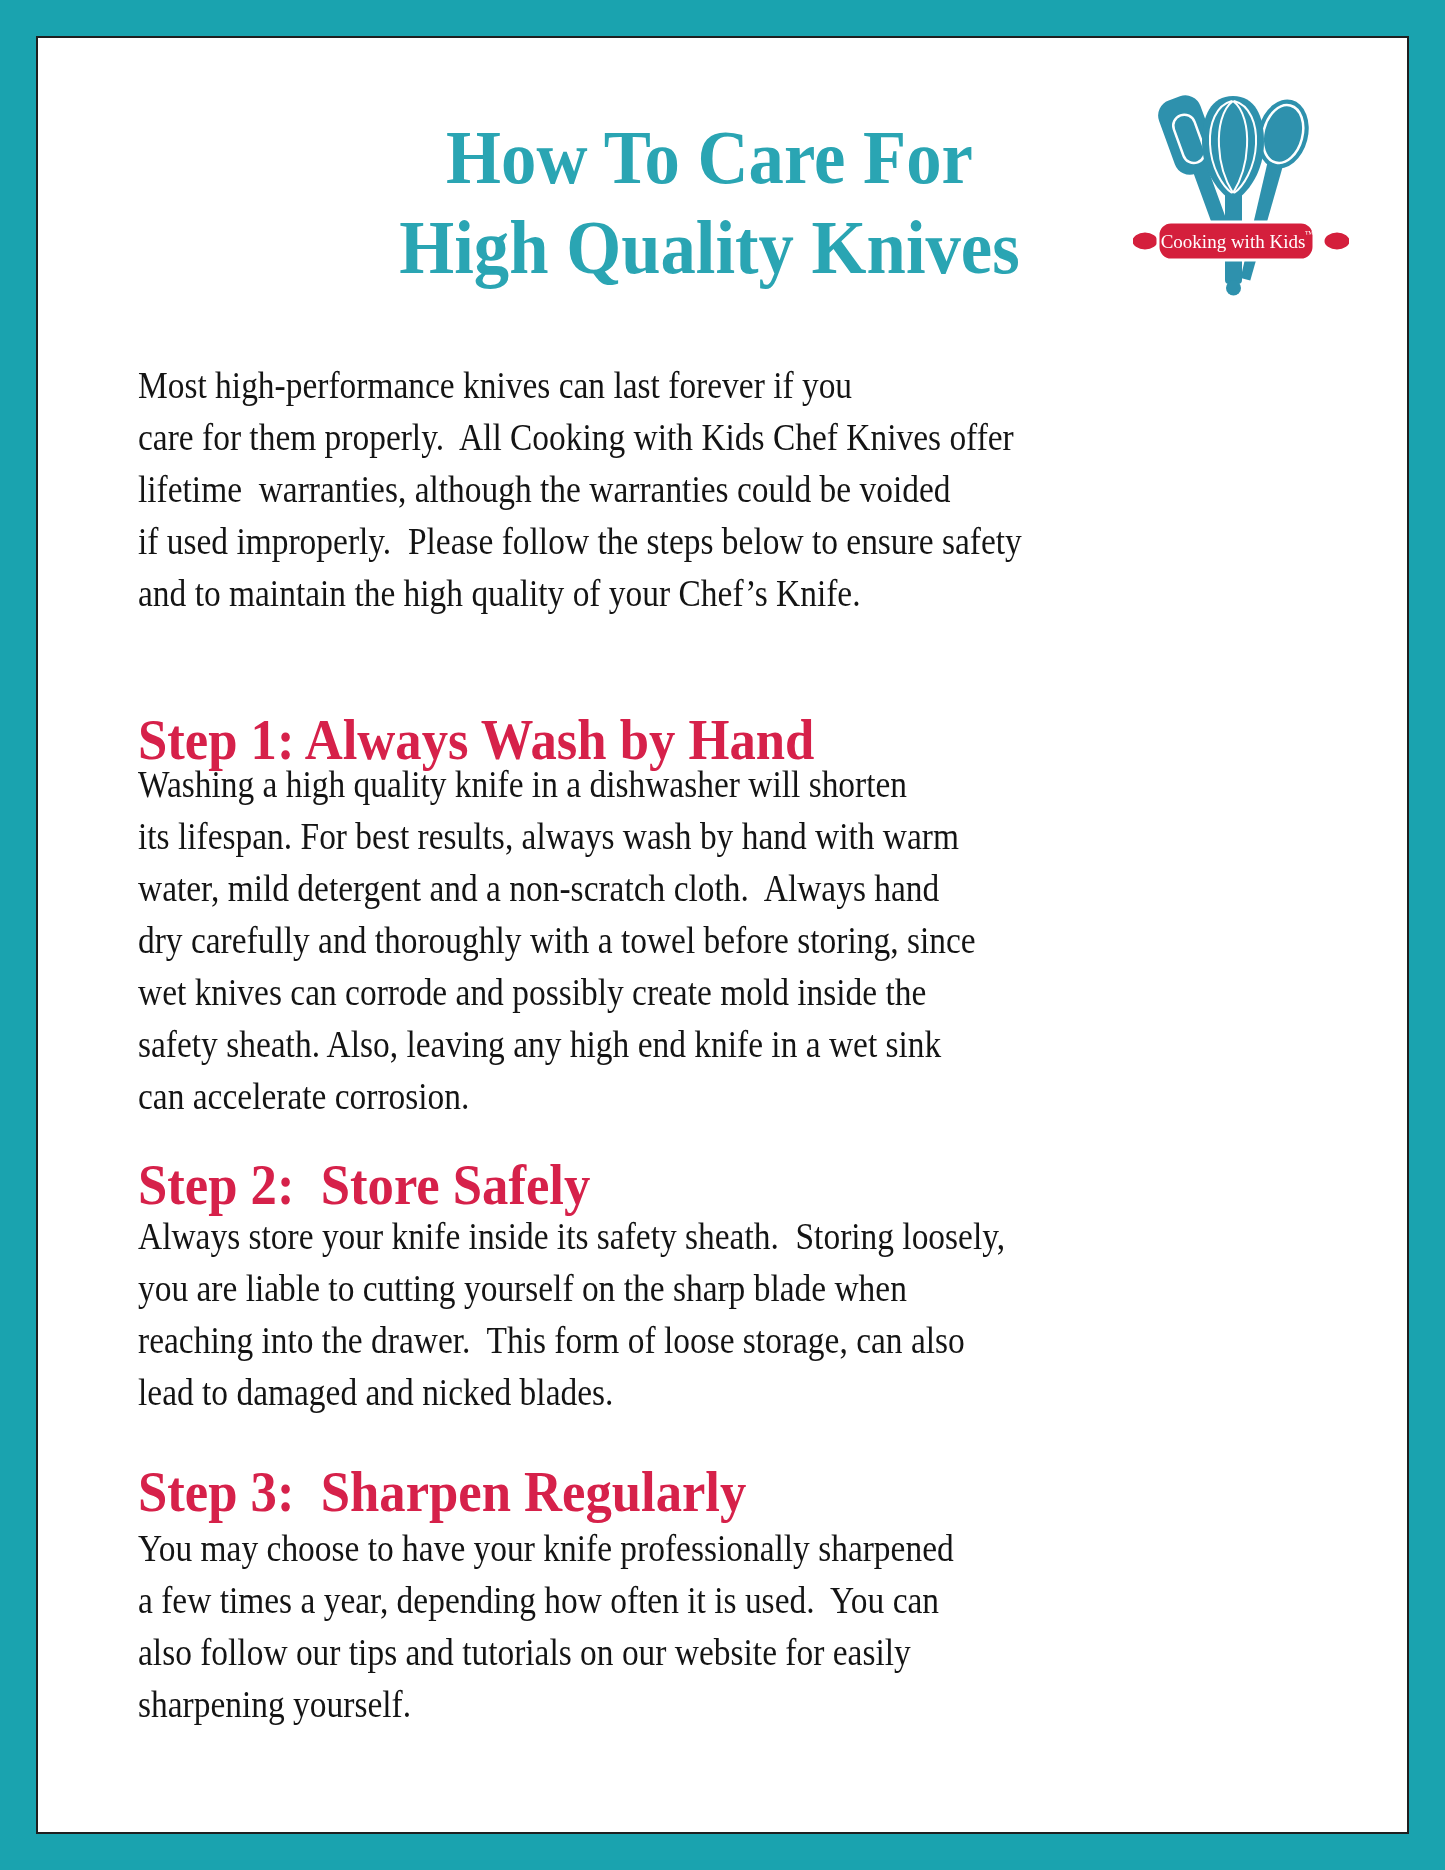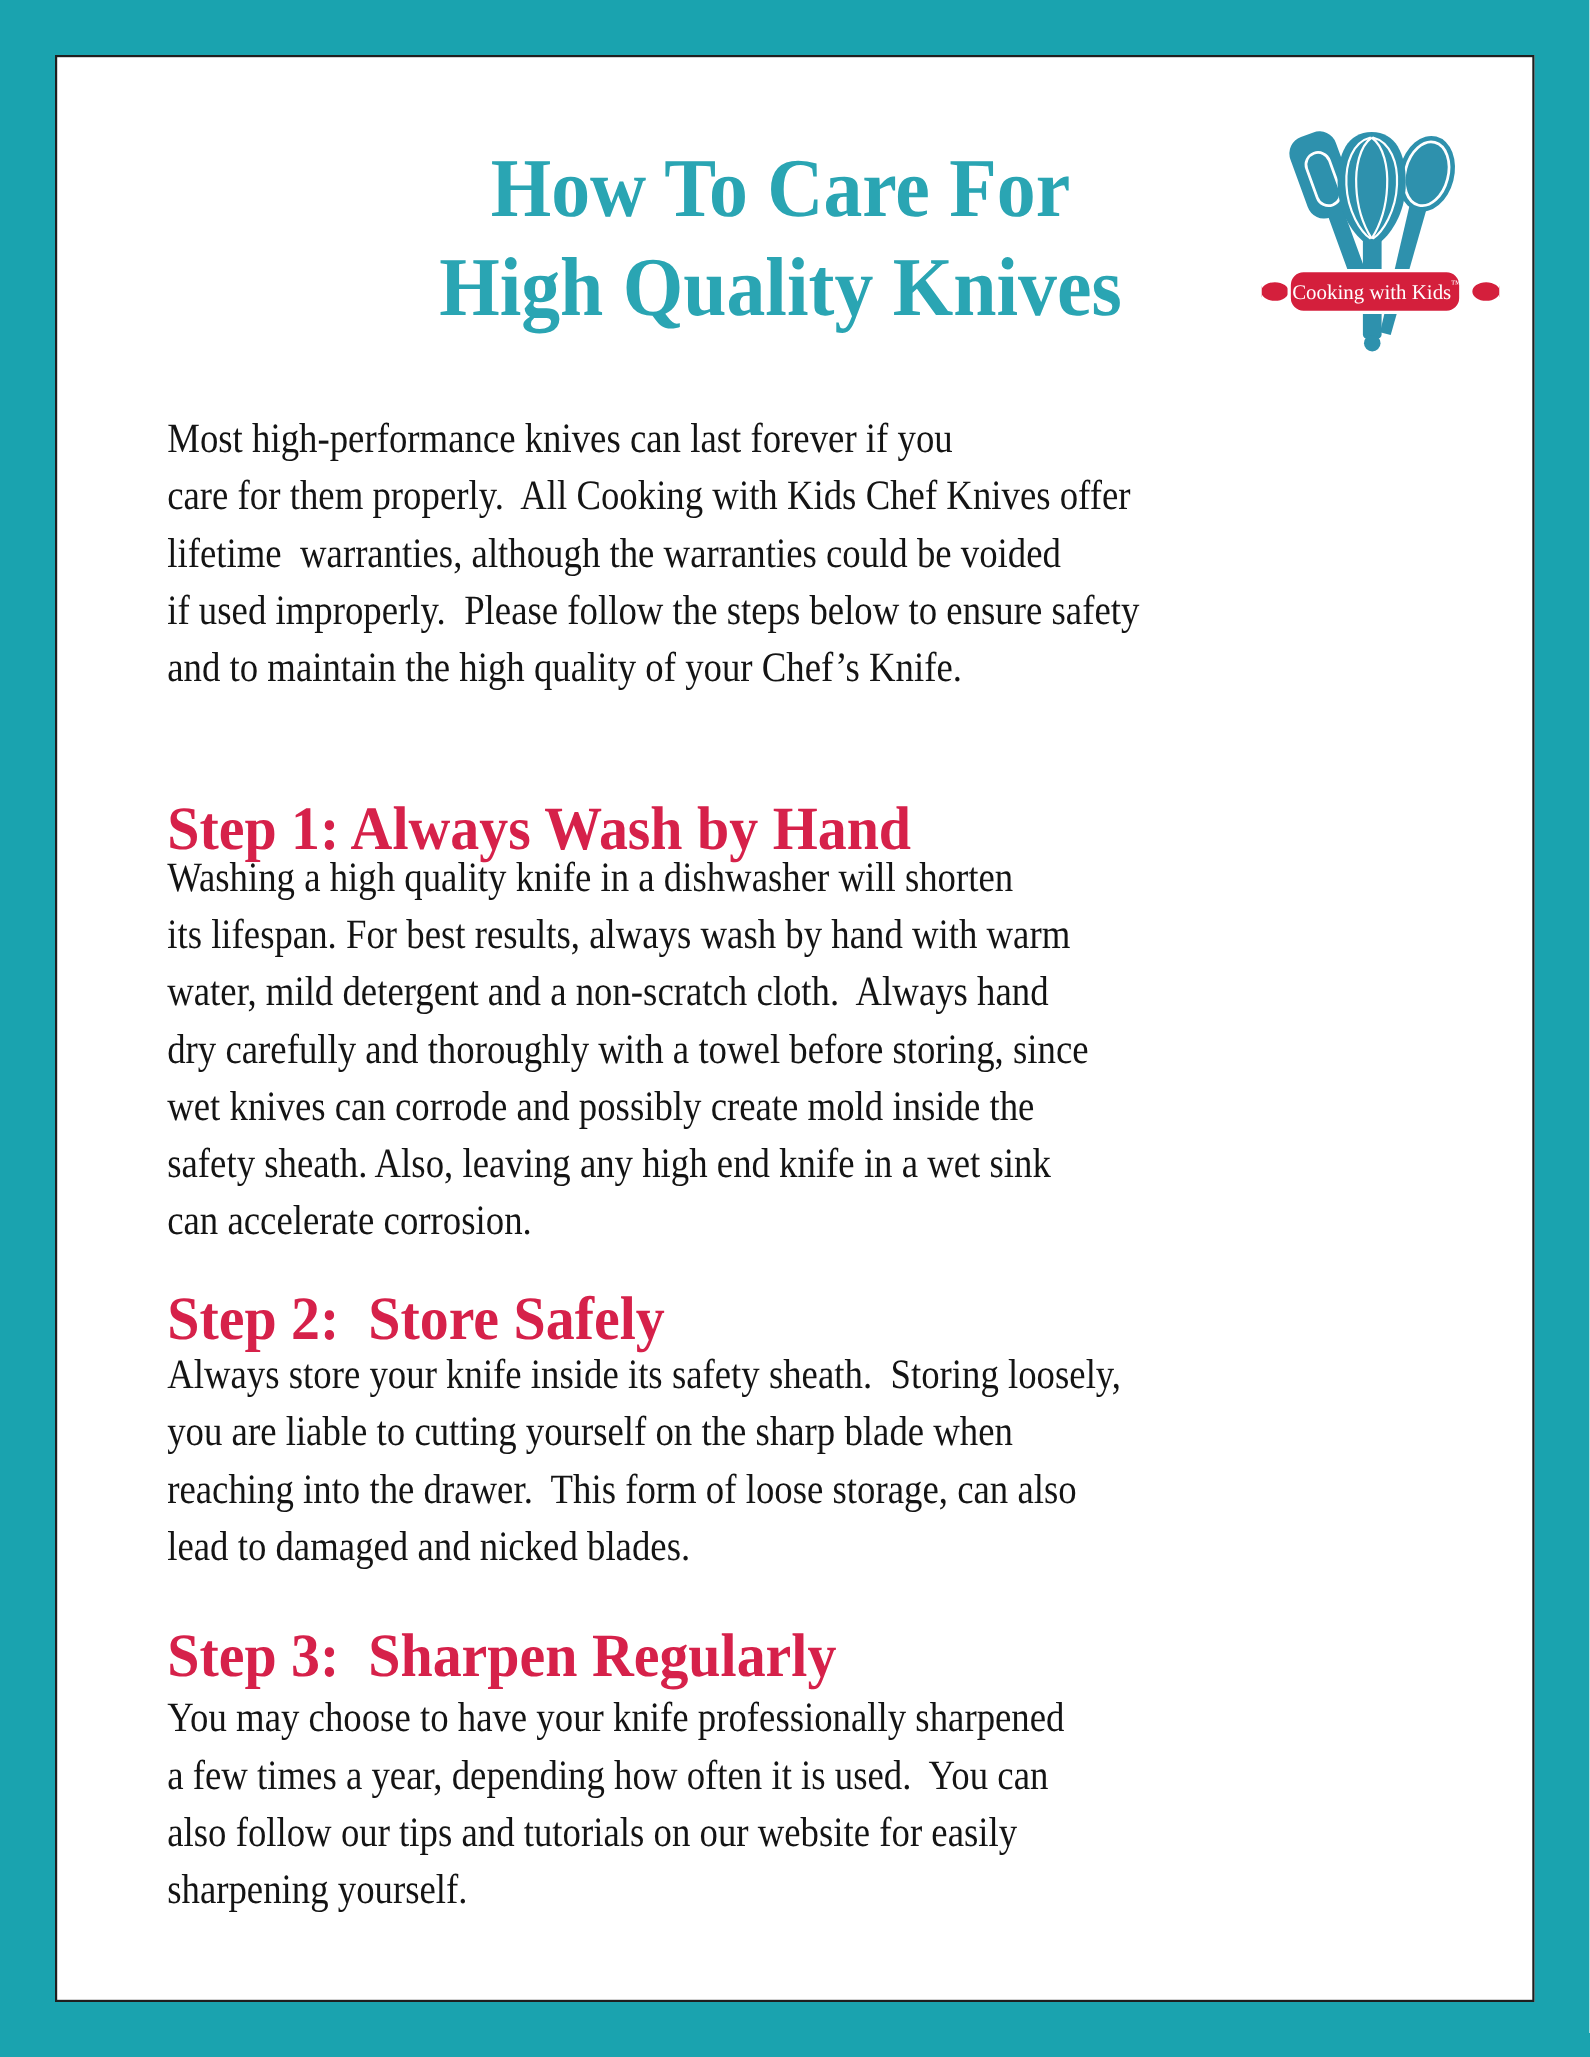--- a/index.html
+++ b/index.html
@@ -1,19 +1,19 @@
 <!DOCTYPE html>
 <html><head>
 <meta charset="utf-8">
 <style>
   html,body { margin:0; padding:0; background:#e8e8e8; }
   .page {
     width:1445px; height:1870px;
     background:#1aa3af;
-    padding:50px;
+    padding:36px;
     box-sizing:border-box;
     position:relative;
     font-family:"Liberation Serif", serif;
   }
   .sheet {
     width:100%; height:100%;
     background:#ffffff;
     border:2px solid #1f1f1f;
     box-sizing:border-box;
     position:relative;
@@ -27,21 +27,21 @@
     font-size:76px;
     line-height:90px;
     color:#2aa5b3;
     transform:scaleX(0.93);
     transform-origin:50% 50%;
     margin:0;
     white-space:pre-wrap;
   }
   .logo {
     position:absolute;
-    left:1095px; top:66px;
+    left:1095px; top:56px;
     width:216px; height:210px;
   }
   .para {
     position:absolute;
     left:100px;
     width:1360px;
     margin:0;
     font-size:38px;
     line-height:52px;
     color:#141414;

